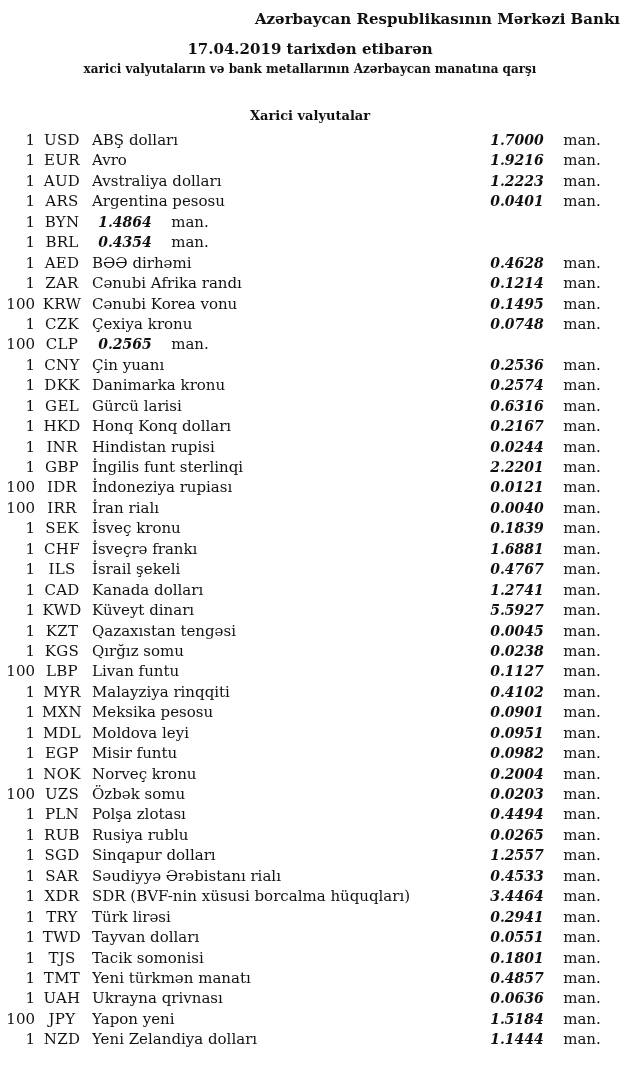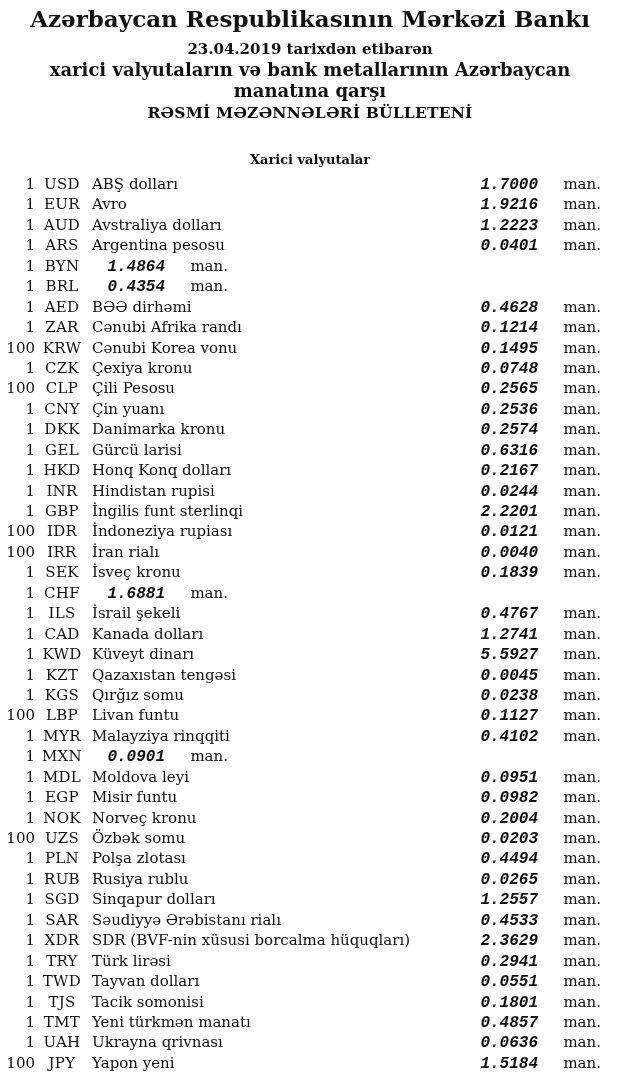--- a/index.html
+++ b/index.html
@@ -7,34 +7,34 @@
   body {
     width: 620px;
     height: 1073px;
     font-family: "DejaVu Serif", "Liberation Serif", serif;
     color: #111111;
     overflow: hidden;
   }
   .page { width: 620px; height: 1073px; padding-top: 6px; }
 
   .bank-name {
-    font-size: 23px;
-    font-weight: bold;
-    text-align: center;
+    font-size: 15px;
+    font-weight: bold;
+    text-align: right;
     line-height: 26px;
   }
   .date-line {
     margin-top: 7px;
     font-size: 15px;
     font-weight: bold;
     text-align: center;
     line-height: 20px;
   }
   .subtitle {
-    font-size: 18px;
+    font-size: 12px;
     font-weight: bold;
     text-align: center;
     line-height: 21px;
   }
   .bulletin-title {
     margin-top: 1px;
     font-size: 15.5px;
     font-weight: bold;
     text-align: center;
     line-height: 22px;
@@ -59,37 +59,35 @@
     height: 20.45px;
     font-size: 15px;
     line-height: 20.45px;
     white-space: nowrap;
   }
   .qty   { width: 35px;  text-align: right;  flex: none; }
   .code  { width: 46px;  margin-left: 4px; text-align: center; flex: none; letter-spacing: 0.3px; }
   .name  { flex: 1; margin-left: 7px; overflow: hidden; }
   .rate  {
     width: 80px;
-    text-align: right;
+    text-align: center;
     flex: none;
     font-weight: bold;
     font-style: italic;
-    font-size: 16px;
-    font-family: Liberation Mono, monospace;
-  }
-  .unit  { width: 38px; margin-left: 25px; text-align: right; flex: none; }
+    font-size: 14px;
+  }
+  .unit  { width: 38px; margin-left: 6px; text-align: center; flex: none; }
 </style>
 </head>
 <body>
 
 <div class="page">
   <div class="bank-name">Azərbaycan Respublikasının Mərkəzi Bankı</div>
-  <div class="date-line">23.04.2019 tarixdən etibarən</div>
+  <div class="date-line">17.04.2019 tarixdən etibarən</div>
   <div class="subtitle">xarici valyutaların və bank metallarının Azərbaycan manatına qarşı</div>
-  <div class="bulletin-title">RƏSMİ MƏZƏNNƏLƏRİ BÜLLETENİ</div>
 
   <div class="section-title">Xarici valyutalar</div>
 
   <div class="rates-table">
       <div class="rate-row">
         <span class="qty">1</span>
         <span class="code">USD</span>
         <span class="name">ABŞ dolları</span>
         <span class="rate">1.7000</span>
         <span class="unit">man.</span>
@@ -151,21 +149,20 @@
       <div class="rate-row">
         <span class="qty">1</span>
         <span class="code">CZK</span>
         <span class="name">Çexiya kronu</span>
         <span class="rate">0.0748</span>
         <span class="unit">man.</span>
       </div>
       <div class="rate-row">
         <span class="qty">100</span>
         <span class="code">CLP</span>
-        <span class="name">Çili Pesosu</span>
         <span class="rate">0.2565</span>
         <span class="unit">man.</span>
       </div>
       <div class="rate-row">
         <span class="qty">1</span>
         <span class="code">CNY</span>
         <span class="name">Çin yuanı</span>
         <span class="rate">0.2536</span>
         <span class="unit">man.</span>
       </div>
@@ -221,20 +218,21 @@
       <div class="rate-row">
         <span class="qty">1</span>
         <span class="code">SEK</span>
         <span class="name">İsveç kronu</span>
         <span class="rate">0.1839</span>
         <span class="unit">man.</span>
       </div>
       <div class="rate-row">
         <span class="qty">1</span>
         <span class="code">CHF</span>
+        <span class="name">İsveçrə frankı</span>
         <span class="rate">1.6881</span>
         <span class="unit">man.</span>
       </div>
       <div class="rate-row">
         <span class="qty">1</span>
         <span class="code">ILS</span>
         <span class="name">İsrail şekeli</span>
         <span class="rate">0.4767</span>
         <span class="unit">man.</span>
       </div>
@@ -276,20 +274,21 @@
       <div class="rate-row">
         <span class="qty">1</span>
         <span class="code">MYR</span>
         <span class="name">Malayziya rinqqiti</span>
         <span class="rate">0.4102</span>
         <span class="unit">man.</span>
       </div>
       <div class="rate-row">
         <span class="qty">1</span>
         <span class="code">MXN</span>
+        <span class="name">Meksika pesosu</span>
         <span class="rate">0.0901</span>
         <span class="unit">man.</span>
       </div>
       <div class="rate-row">
         <span class="qty">1</span>
         <span class="code">MDL</span>
         <span class="name">Moldova leyi</span>
         <span class="rate">0.0951</span>
         <span class="unit">man.</span>
       </div>
@@ -339,21 +338,21 @@
         <span class="qty">1</span>
         <span class="code">SAR</span>
         <span class="name">Səudiyyə Ərəbistanı rialı</span>
         <span class="rate">0.4533</span>
         <span class="unit">man.</span>
       </div>
       <div class="rate-row">
         <span class="qty">1</span>
         <span class="code">XDR</span>
         <span class="name">SDR (BVF-nin xüsusi borcalma hüquqları)</span>
-        <span class="rate">2.3629</span>
+        <span class="rate">3.4464</span>
         <span class="unit">man.</span>
       </div>
       <div class="rate-row">
         <span class="qty">1</span>
         <span class="code">TRY</span>
         <span class="name">Türk lirəsi</span>
         <span class="rate">0.2941</span>
         <span class="unit">man.</span>
       </div>
       <div class="rate-row">

